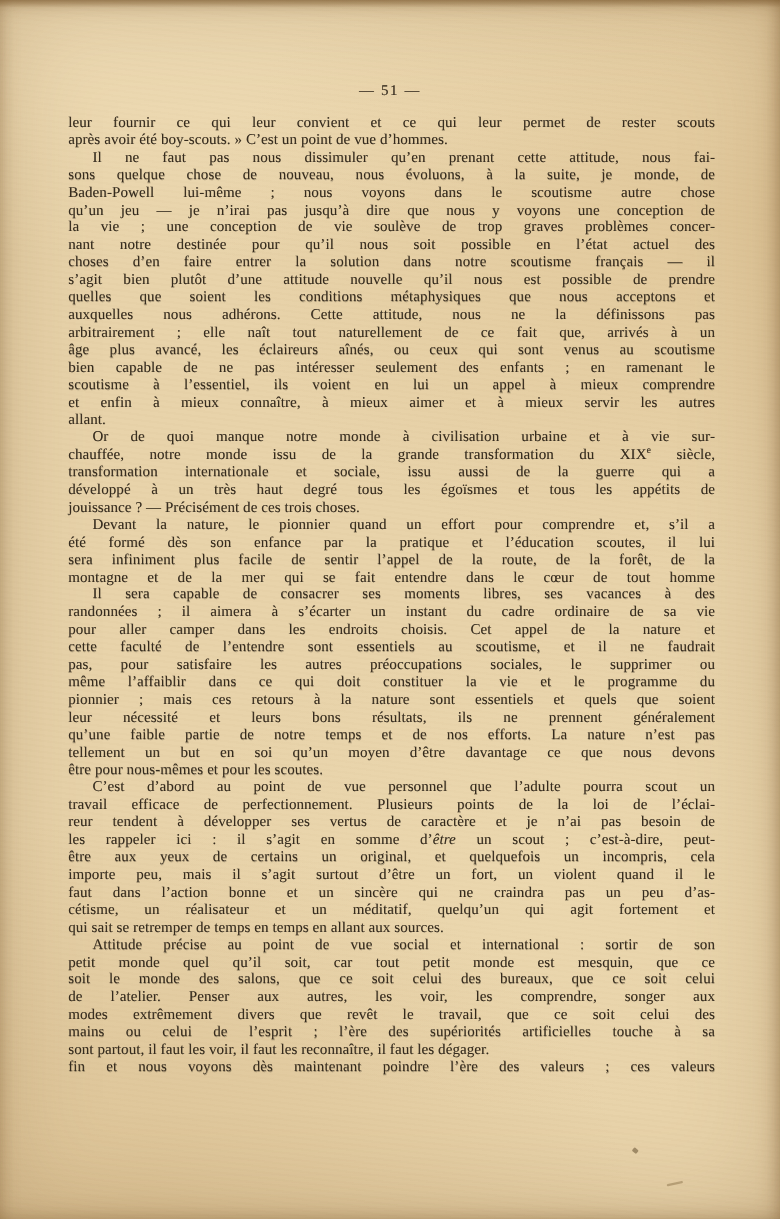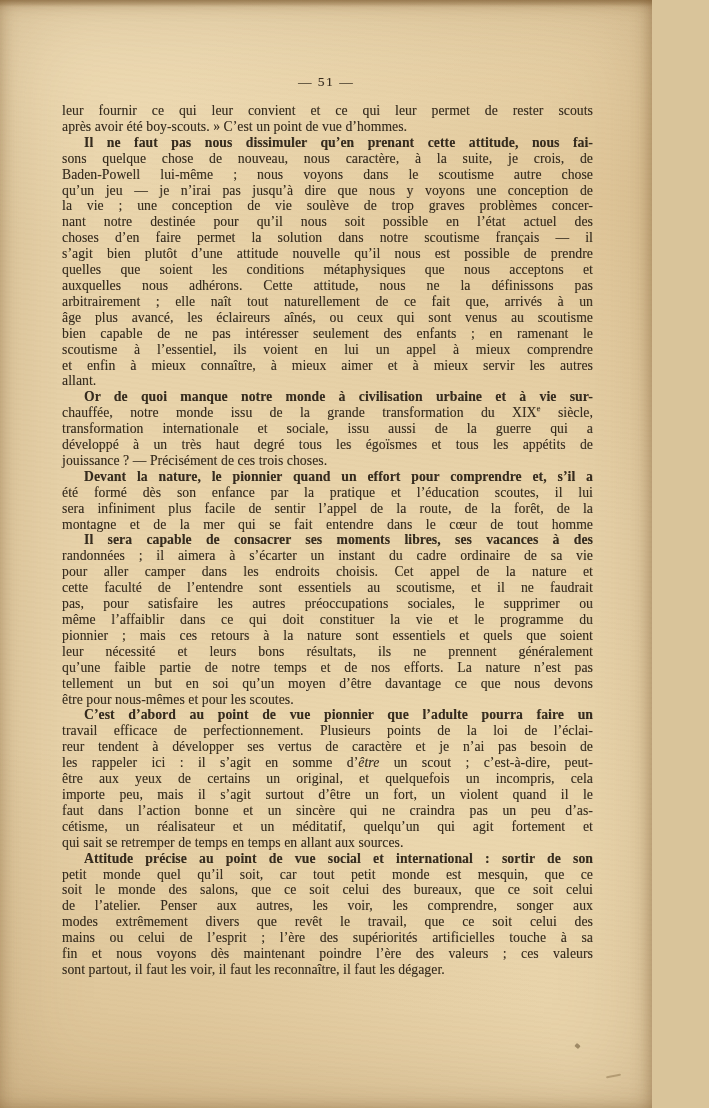--- a/index.html
+++ b/index.html
@@ -7,21 +7,21 @@
     padding: 0;
   }
   body {
     width: 709px;
     height: 1108px;
     overflow: hidden;
     background: #d9c49a;
   }
   .page {
     position: relative;
-    width: 652px;
+    width: 709px;
     height: 1108px;
     background-color: var(--paper, #e8d3aa);
     background-image:
       radial-gradient(900px 500px at 20% -5%, rgba(255,241,208,0.35), transparent 60%),
       radial-gradient(700px 500px at 92% 18%, rgba(208,172,116,0.26), transparent 65%),
       radial-gradient(800px 620px at 12% 102%, rgba(188,152,98,0.30), transparent 62%),
       radial-gradient(520px 320px at 70% 72%, rgba(243,226,185,0.28), transparent 70%),
       repeating-linear-gradient(7deg, rgba(160,130,80,0.028) 0 2px, rgba(0,0,0,0) 2px 5px);
     box-shadow:
       inset 0 0 90px rgba(130,95,50,0.28),
@@ -54,21 +54,21 @@
     letter-spacing: 0.1px;
     text-shadow: 0.3px 0.3px 0.5px rgba(53,43,30,0.35);
   }
   .para { margin: 0; }
   .line {
     display: block;
     text-align: justify;
     text-align-last: justify;
   }
   .line.last { text-align-last: left; }
-  .line.indent { text-indent: 22px; font-weight: bold; }
+  .line.indent { text-indent: 22px; }
   .text-block i { }
   .text-block sup {
     font-size: 9px;
     vertical-align: super;
     line-height: 0;
   }
   .speck { position: absolute; pointer-events: none; }
   .speck-1 {
     left: 575px; top: 1044px;
     width: 5px; height: 4px;
@@ -89,26 +89,26 @@
 
 <div class="page">
   <div class="page-number">— 51 —</div>
   <div class="text-block">
       <p class="para">
         <span class="line">leur fournir ce qui leur convient et ce qui leur permet de rester scouts</span>
         <span class="line last">après avoir été boy-scouts. » C’est un point de vue d’hommes.</span>
       </p>
       <p class="para">
         <span class="line indent">Il ne faut pas nous dissimuler qu’en prenant cette attitude, nous fai-</span>
-        <span class="line">sons quelque chose de nouveau, nous caractère, à la suite, je crois, de</span>
+        <span class="line">sons quelque chose de nouveau, nous évoluons, à la suite, je monde, de</span>
         <span class="line">Baden-Powell lui-même ; nous voyons dans le scoutisme autre chose</span>
         <span class="line">qu’un jeu — je n’irai pas jusqu’à dire que nous y voyons une conception de</span>
         <span class="line">la vie ; une conception de vie soulève de trop graves problèmes concer-</span>
         <span class="line">nant notre destinée pour qu’il nous soit possible en l’état actuel des</span>
-        <span class="line">choses d’en faire permet la solution dans notre scoutisme français — il</span>
+        <span class="line">choses d’en faire entrer la solution dans notre scoutisme français — il</span>
         <span class="line">s’agit bien plutôt d’une attitude nouvelle qu’il nous est possible de prendre</span>
         <span class="line">quelles que soient les conditions métaphysiques que nous acceptons et</span>
         <span class="line">auxquelles nous adhérons. Cette attitude, nous ne la définissons pas</span>
         <span class="line">arbitrairement ; elle naît tout naturellement de ce fait que, arrivés à un</span>
         <span class="line">âge plus avancé, les éclaireurs aînés, ou ceux qui sont venus au scoutisme</span>
         <span class="line">bien capable de ne pas intéresser seulement des enfants ; en ramenant le</span>
         <span class="line">scoutisme à l’essentiel, ils voient en lui un appel à mieux comprendre</span>
         <span class="line">et enfin à mieux connaître, à mieux aimer et à mieux servir les autres</span>
         <span class="line last">allant.</span>
       </p>
@@ -132,36 +132,36 @@
         <span class="line">cette faculté de l’entendre sont essentiels au scoutisme, et il ne faudrait</span>
         <span class="line">pas, pour satisfaire les autres préoccupations sociales, le supprimer ou</span>
         <span class="line">même l’affaiblir dans ce qui doit constituer la vie et le programme du</span>
         <span class="line">pionnier ; mais ces retours à la nature sont essentiels et quels que soient</span>
         <span class="line">leur nécessité et leurs bons résultats, ils ne prennent généralement</span>
         <span class="line">qu’une faible partie de notre temps et de nos efforts. La nature n’est pas</span>
         <span class="line">tellement un but en soi qu’un moyen d’être davantage ce que nous devons</span>
         <span class="line last">être pour nous-mêmes et pour les scoutes.</span>
       </p>
       <p class="para">
-        <span class="line indent">C’est d’abord au point de vue pionnier que l’adulte pourra faire un</span>
+        <span class="line indent">C’est d’abord au point de vue personnel que l’adulte pourra scout un</span>
         <span class="line">travail efficace de perfectionnement. Plusieurs points de la loi de l’éclai-</span>
         <span class="line">reur tendent à développer ses vertus de caractère et je n’ai pas besoin de</span>
         <span class="line">les rappeler ici : il s’agit en somme d’<i>être</i> un scout ; c’est-à-dire, peut-</span>
         <span class="line">être aux yeux de certains un original, et quelquefois un incompris, cela</span>
         <span class="line">importe peu, mais il s’agit surtout d’être un fort, un violent quand il le</span>
         <span class="line">faut dans l’action bonne et un sincère qui ne craindra pas un peu d’as-</span>
         <span class="line">cétisme, un réalisateur et un méditatif, quelqu’un qui agit fortement et</span>
         <span class="line last">qui sait se retremper de temps en temps en allant aux sources.</span>
       </p>
       <p class="para">
         <span class="line indent">Attitude précise au point de vue social et international : sortir de son</span>
         <span class="line">petit monde quel qu’il soit, car tout petit monde est mesquin, que ce</span>
         <span class="line">soit le monde des salons, que ce soit celui des bureaux, que ce soit celui</span>
         <span class="line">de l’atelier. Penser aux autres, les voir, les comprendre, songer aux</span>
         <span class="line">modes extrêmement divers que revêt le travail, que ce soit celui des</span>
         <span class="line">mains ou celui de l’esprit ; l’ère des supériorités artificielles touche à sa</span>
+        <span class="line last">sont partout, il faut les voir, il faut les reconnaître, il faut les dégager.</span>
         <span class="line">fin et nous voyons dès maintenant poindre l’ère des valeurs ; ces valeurs</span>
-        <span class="line last">sont partout, il faut les voir, il faut les reconnaître, il faut les dégager.</span>
       </p>
     </div>
   <div class="speck speck-1"></div>
   <div class="speck speck-2"></div>
 </div>
 
 </body></html>

